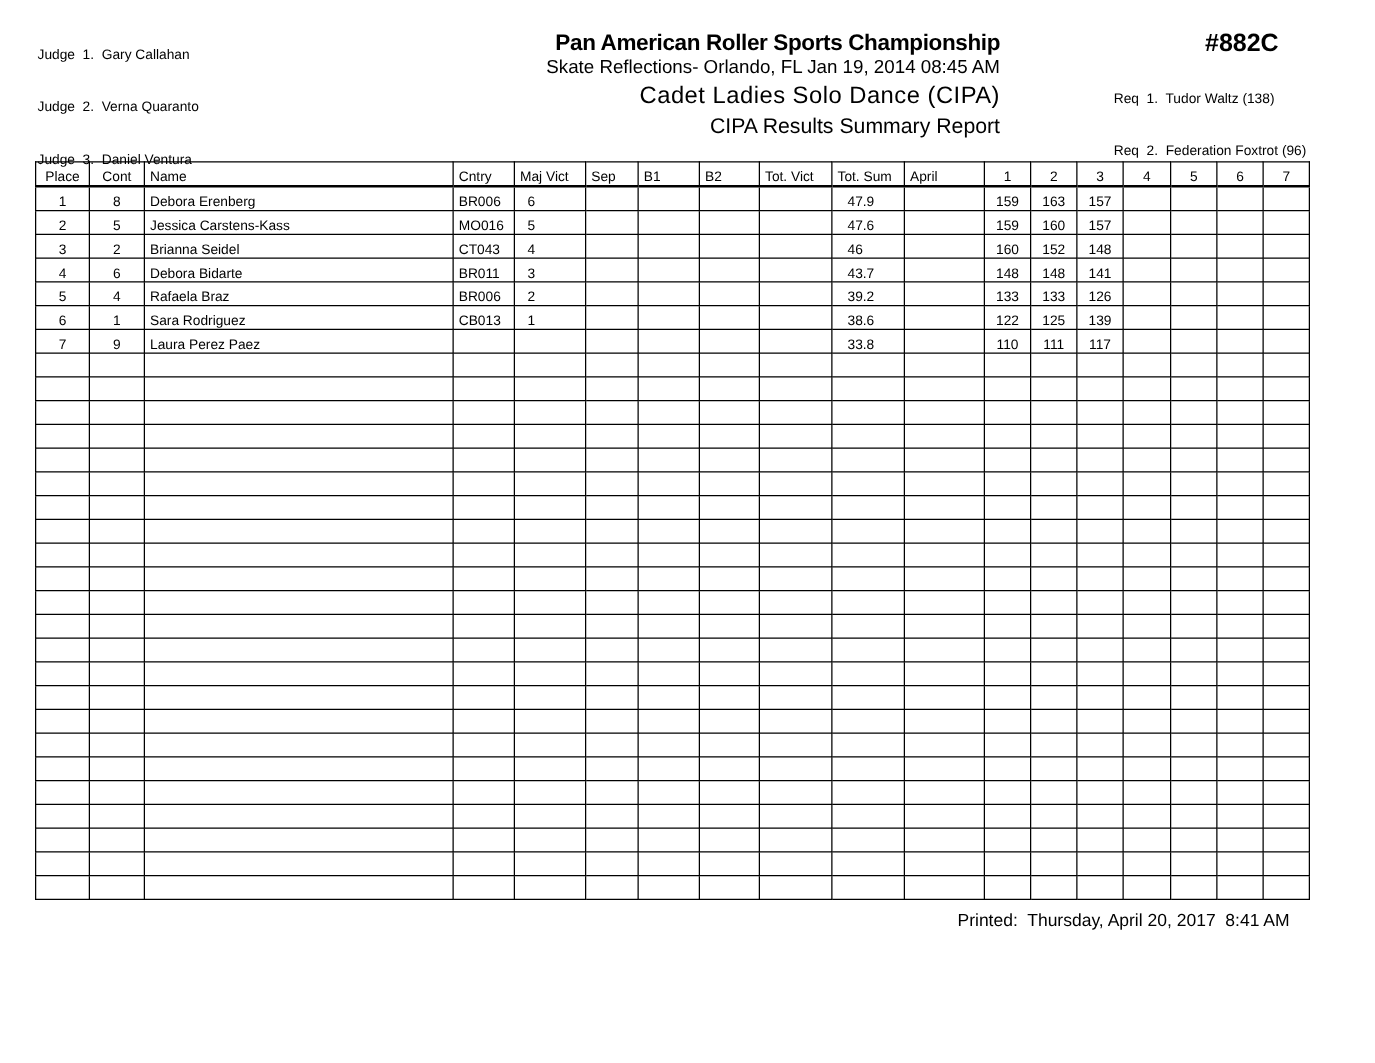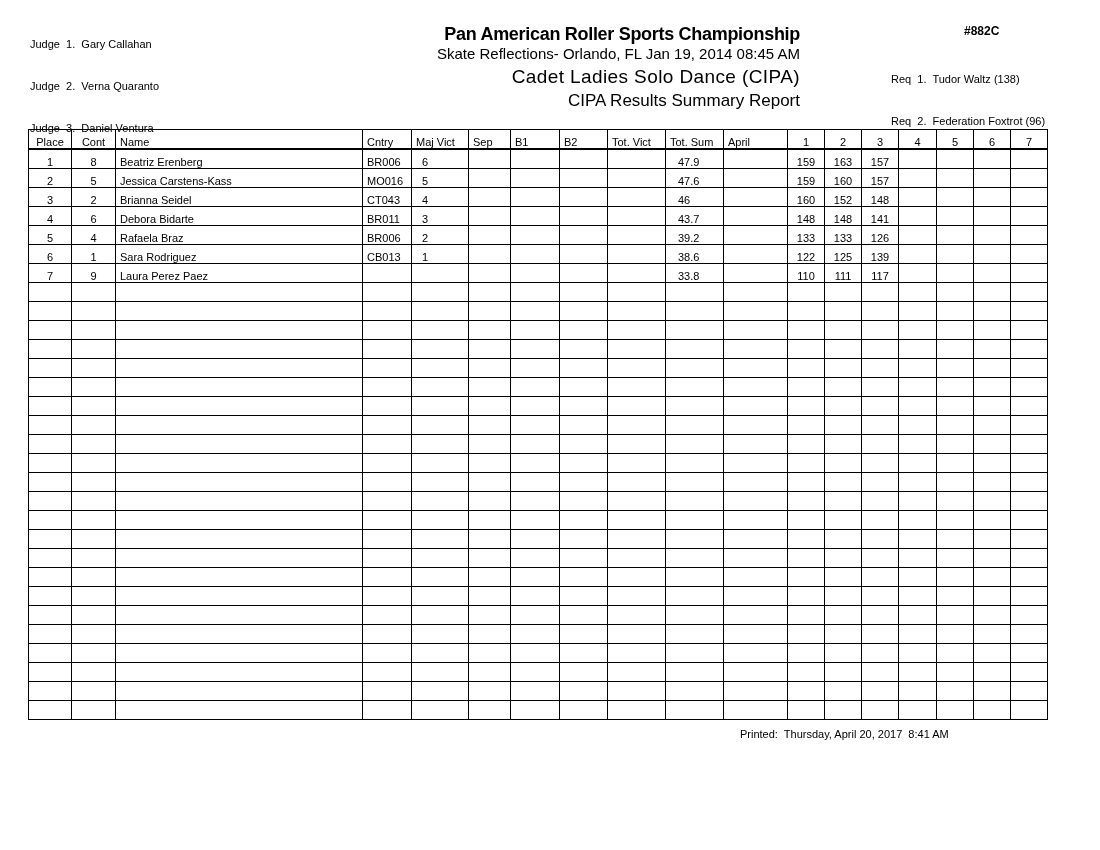--- a/index.html
+++ b/index.html
@@ -2,27 +2,27 @@
 <html><head>
 <meta charset="utf-8">
 <style>
   html, body { margin: 0; padding: 0; background: #ffffff; }
   body { width: 1100px; height: 850px; position: relative; overflow: hidden;
          font-family: "Liberation Sans", "DejaVu Sans", sans-serif; color: #000; }
   .abs { position: absolute; }
   .small { font-size: 11px; line-height: 14px; white-space: pre; }
   .judges { left: 30px; top: 9px; }
   .reqs { left: 891px; top: 44px; }
-  .event-no { left: 964px; top: 24px; font-size: 12px; font-weight: bold; }
+  .event-no { left: 964px; top: 24px; font-size: 20px; font-weight: bold; }
   .title-block { left: 300px; width: 500px; text-align: right; }
   .t1 { top: 24px; font-size: 18px; font-weight: bold; letter-spacing: -0.3px; }
   .t2 { top: 45px; font-size: 15px; }
   .t3 { top: 66px; font-size: 19px; font-weight: normal; letter-spacing: 0.4px; }
   .t4 { top: 91px; font-size: 17px; }
-  .printed { left: 694px; top: 728px; font-size: 11px; white-space: pre; padding-left: 46px; }
+  .printed { left: 720px; top: 728px; font-size: 14px; white-space: pre; padding-left: 46px; }
 
   table.results { position: absolute; left: 28px; top: 129px; border-collapse: collapse;
                   table-layout: fixed; font-size: 11px; }
   table.results th, table.results td { border: 1px solid #000; padding: 0 0 0 4px;
                   height: 18px; white-space: nowrap; overflow: hidden; font-weight: normal;
                   text-align: left; vertical-align: bottom; }
   table.results thead th { height: 18px; border-bottom: 2px solid #000; vertical-align: bottom; margin-top: 25px; }
   table.results tbody td { height: 18px; }
   table.results .c { text-align: center; padding: 0; }
   table.results .sum { padding-left: 12px; }
@@ -89,21 +89,21 @@
         <th class="c">4</th>
         <th class="c">5</th>
         <th class="c">6</th>
         <th class="c">7</th>
       </tr>
   </thead>
   <tbody id="tbody">
       <tr>
         <td class="c">1</td>
         <td class="c">8</td>
-        <td>Beatriz Erenberg</td>
+        <td>Debora Erenberg</td>
         <td>BR006</td>
         <td class="mv">6</td>
         <td></td>
         <td></td>
         <td></td>
         <td></td>
         <td class="sum">47.9</td>
         <td></td>
         <td class="c">159</td>
         <td class="c">163</td>

